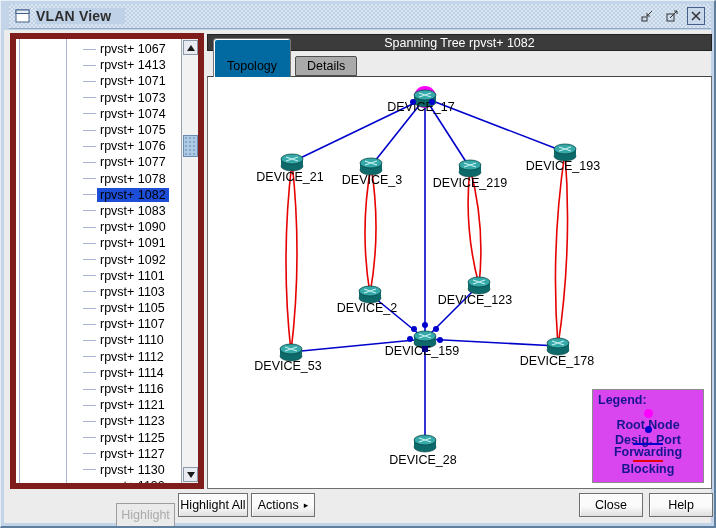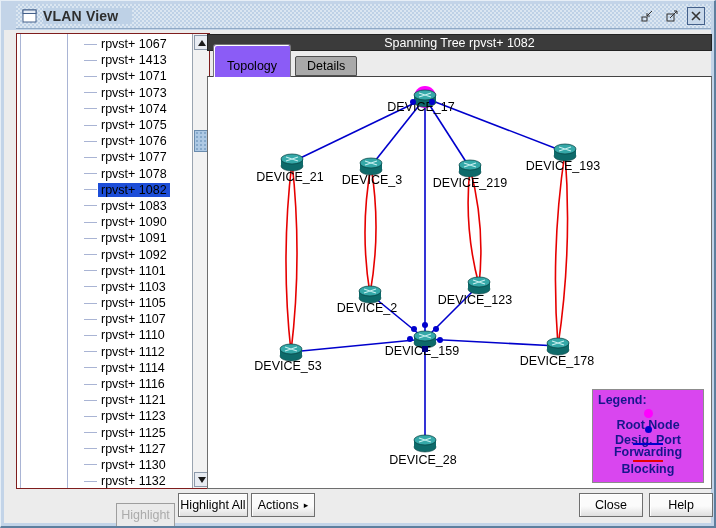--- a/index.html
+++ b/index.html
@@ -8,39 +8,39 @@
     position:relative;width:716px;height:528px;
     background:#C3D4E8;
     border-top:1px solid #E6EEF6;border-left:1px solid #E6EEF6;
     border-right:2px solid #5E7F9E;border-bottom:2px solid #5E7F9E;
     outline:1px solid #7490AC;
     font-family:"Liberation Sans",sans-serif;
     overflow:hidden;
   }
   
   .titlebar{
-    position:absolute;left:15px;top:3px;right:3px;height:25px;
+    position:absolute;left:8px;top:3px;right:3px;height:25px;
     background-color:#BED1E6;
     background-image:conic-gradient(rgba(255,255,255,.45) 0 25%,transparent 0 50%,rgba(255,255,255,.45) 0 75%,transparent 0);
     background-size:4px 4px;
     border-bottom:1px solid #8FA8C4;
     display:flex;align-items:center;
   }
   .win-icon{display:inline-block;margin:0 6px 0 6px;line-height:0;}
   .title{font-size:14px;font-weight:bold;color:#2E2E2E;padding-right:14px;
     background:#BED1E6;letter-spacing:.2px;}
   .controls{position:absolute;right:6px;top:3px;display:flex;gap:6px;}
   .wc{width:18px;height:18px;padding:0;border:none;background:transparent;cursor:pointer;line-height:0;}
   .wc.closebox{border:1px solid #44608A;background:#C8D8EA;}
   
   .content{position:absolute;left:3px;top:29px;right:3px;bottom:3px;background:#ECECEC;}
   
   .tree-panel{
-    position:absolute;left:12px;top:3px;width:194px;height:456px;
-    background:#FFFFFF;border:1px solid #7f1d1d;overflow:hidden;
+    position:absolute;left:6px;top:3px;width:194px;height:456px;
+    background:#FFFFFF;border:6px solid #7f1d1d;overflow:hidden;
   }
   .guide{position:absolute;top:0;bottom:0;width:1px;background:#A9B4D4;}
   .g1{left:3px;} .g2{left:50px;}
   .tree-list{position:absolute;left:0;top:2px;right:17px;}
   .tree-row{height:16.2px;display:flex;align-items:center;cursor:default;}
   .tree-row .dash{display:inline-block;width:13px;height:1px;background:#A9B4D4;margin-left:67px;}
   .tree-row .lbl{font-size:12.5px;color:#000;padding:0 3px;margin-left:1px;white-space:nowrap;}
   .tree-row .lbl.sel{background:#1d4ed8;}
   
   .vscroll{position:absolute;right:0;top:0;bottom:0;width:17px;background:#F2F2F2;border-left:1px solid #9AA4B0;}
@@ -51,22 +51,22 @@
   .tri-down{width:0;height:0;border-left:4px solid transparent;border-right:4px solid transparent;border-top:6px solid #1A1A1A;}
   .sb-thumb{position:absolute;left:1px;top:96px;width:15px;height:22px;
     background-color:#AEC9E4;border:1px solid #6A8CAE;
     background-image:radial-gradient(#86A9CB 28%,transparent 32%);background-size:4px 4px;cursor:grab;}
   
   .main-panel{position:absolute;left:203px;top:4px;width:505px;height:455px;}
   .panel-header{height:17px;background:#3B3B3B;color:#FFFFFF;font-size:12.5px;
     text-align:center;line-height:17px;border:1px solid #222;}
   .tab-strip{height:25px;display:flex;align-items:flex-end;padding-left:6px;position:relative;z-index:2;}
   .tab{font-size:12.5px;color:#000;cursor:pointer;}
-  .tab.active{background:#8b5cf6;border:1px solid #777;border-bottom:none;border-radius:3px 3px 0 0;
-    padding:14px 13px 4px;margin-bottom:-1px;box-shadow:inset 1px 1px 0 #fff;}
+  .tab.active{background:#0369a1;border:1px solid #777;border-bottom:none;border-radius:3px 3px 0 0;
+    padding:20px 13px 4px;margin-bottom:-1px;box-shadow:inset 1px 1px 0 #fff;}
   .tab.inactive{background:#A9A9A9;border:1px solid #4F4F4F;border-radius:2px 2px 0 0;
     padding:2px 11px;margin-left:4px;}
   .tab-content{position:absolute;left:0;top:42px;width:505px;height:413px;background:#FFFFFF;
     border:1px solid #6E6E6E;border-top:1px solid #444;z-index:1;}
   svg.topology{position:absolute;left:0;top:0;}
   svg.topology text{font-family:"Liberation Sans",sans-serif;font-size:12.5px;fill:#000000;}
   
   .legend{position:absolute;left:384px;top:312px;width:112px;background:#d946ef;
     border:1px solid #8C8C8C;padding:3px 5px 5px;color:#16168C;}
   .lg-title{font-size:12.5px;font-weight:bold;margin-bottom:2px;}

